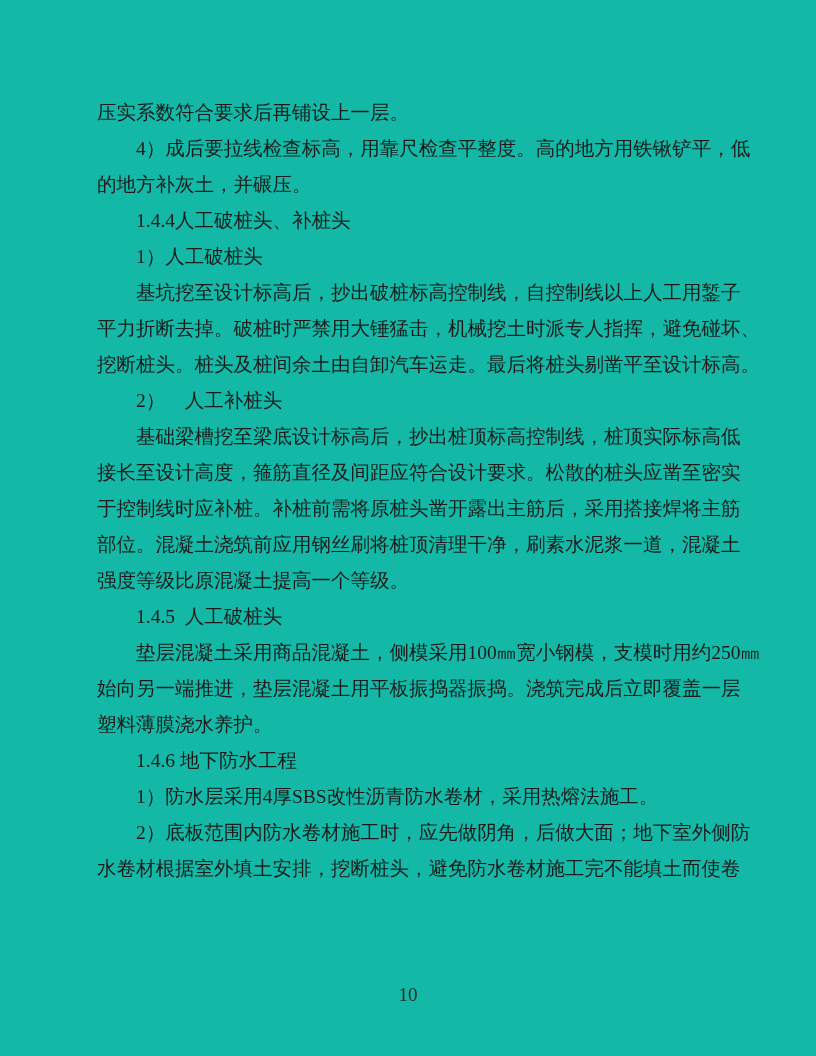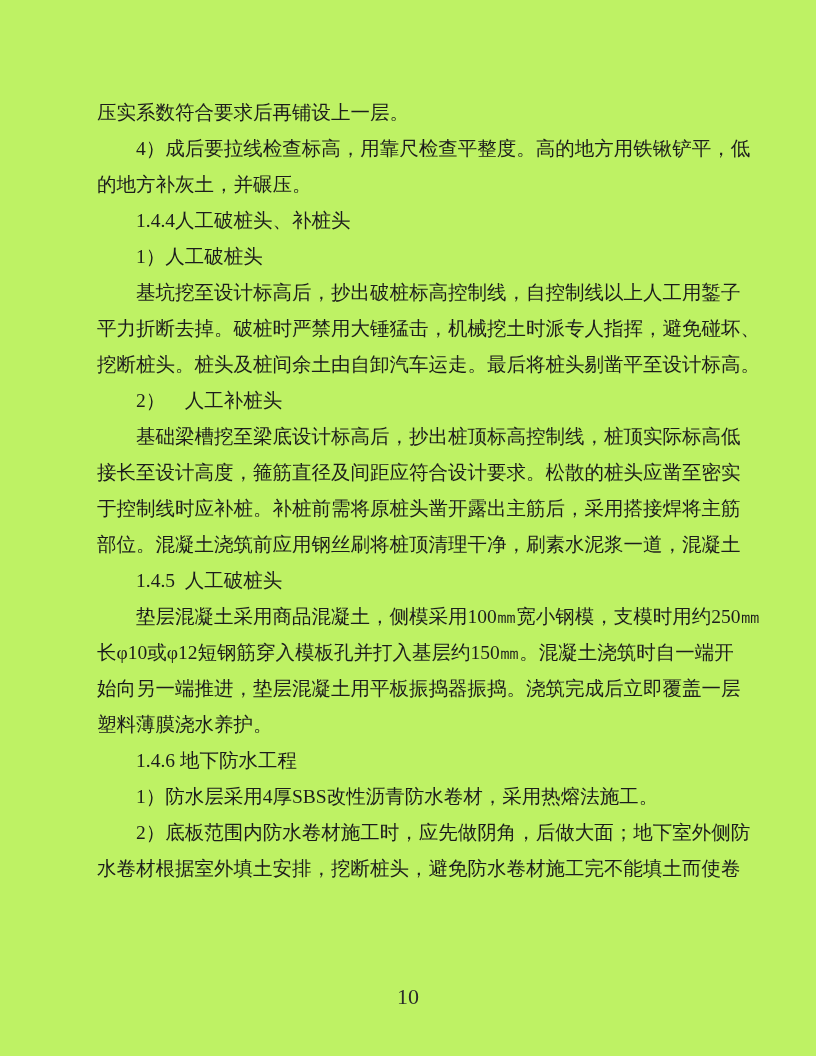--- a/index.html
+++ b/index.html
@@ -9,21 +9,21 @@
   body {
     width: 816px;
     height: 1056px;
     background: #ffffff;
     font-family: "Liberation Serif", "DejaVu Serif", serif;
   }
   .page {
     position: relative;
     width: 816px;
     height: 1056px;
-    background: #bef264;
+    background: #14b8a6;
     overflow: hidden;
   }
   .content {
     position: absolute;
     left: 97px;
     top: 95px;
     width: 670px;
   }
   .line {
     font-size: 19.5px;
@@ -37,21 +37,21 @@
     text-indent: 39px;
   }
   .footer {
     position: absolute;
     top: 984px;
     left: 0;
     width: 816px;
     text-align: center;
   }
   .pagenum {
-    font-size: 22px;
+    font-size: 19px;
     color: #2a2a2a;
   }
 </style>
 </head>
 <body>
 
 <div class="page">
   <div class="content" id="doc-body">
       <div class="line">压实系数符合要求后再铺设上一层。</div>
       <div class="line indent">4）成后要拉线检查标高，用靠尺检查平整度。高的地方用铁锹铲平，低</div>
@@ -59,23 +59,23 @@
       <div class="line indent">1.4.4人工破桩头、补桩头</div>
       <div class="line indent">1）人工破桩头</div>
       <div class="line indent">基坑挖至设计标高后，抄出破桩标高控制线，自控制线以上人工用錾子</div>
       <div class="line">平力折断去掉。破桩时严禁用大锤猛击，机械挖土时派专人指挥，避免碰坏、</div>
       <div class="line">挖断桩头。桩头及桩间余土由自卸汽车运走。最后将桩头剔凿平至设计标高。</div>
       <div class="line indent">2）　人工补桩头</div>
       <div class="line indent">基础梁槽挖至梁底设计标高后，抄出桩顶标高控制线，桩顶实际标高低</div>
       <div class="line">接长至设计高度，箍筋直径及间距应符合设计要求。松散的桩头应凿至密实</div>
       <div class="line">于控制线时应补桩。补桩前需将原桩头凿开露出主筋后，采用搭接焊将主筋</div>
       <div class="line">部位。混凝土浇筑前应用钢丝刷将桩顶清理干净，刷素水泥浆一道，混凝土</div>
+      <div class="line">强度等级比原混凝土提高一个等级。</div>
       <div class="line indent">1.4.5  人工破桩头</div>
       <div class="line indent">垫层混凝土采用商品混凝土，侧模采用100㎜宽小钢模，支模时用约250㎜</div>
-      <div class="line">长φ10或φ12短钢筋穿入模板孔并打入基层约150㎜。混凝土浇筑时自一端开</div>
       <div class="line">始向另一端推进，垫层混凝土用平板振捣器振捣。浇筑完成后立即覆盖一层</div>
       <div class="line">塑料薄膜浇水养护。</div>
       <div class="line indent">1.4.6 地下防水工程</div>
       <div class="line indent">1）防水层采用4厚SBS改性沥青防水卷材，采用热熔法施工。</div>
       <div class="line indent">2）底板范围内防水卷材施工时，应先做阴角，后做大面；地下室外侧防</div>
       <div class="line">水卷材根据室外填土安排，挖断桩头，避免防水卷材施工完不能填土而使卷</div>
     </div>
   <div class="footer">
     <span class="pagenum">10</span>
   </div>

